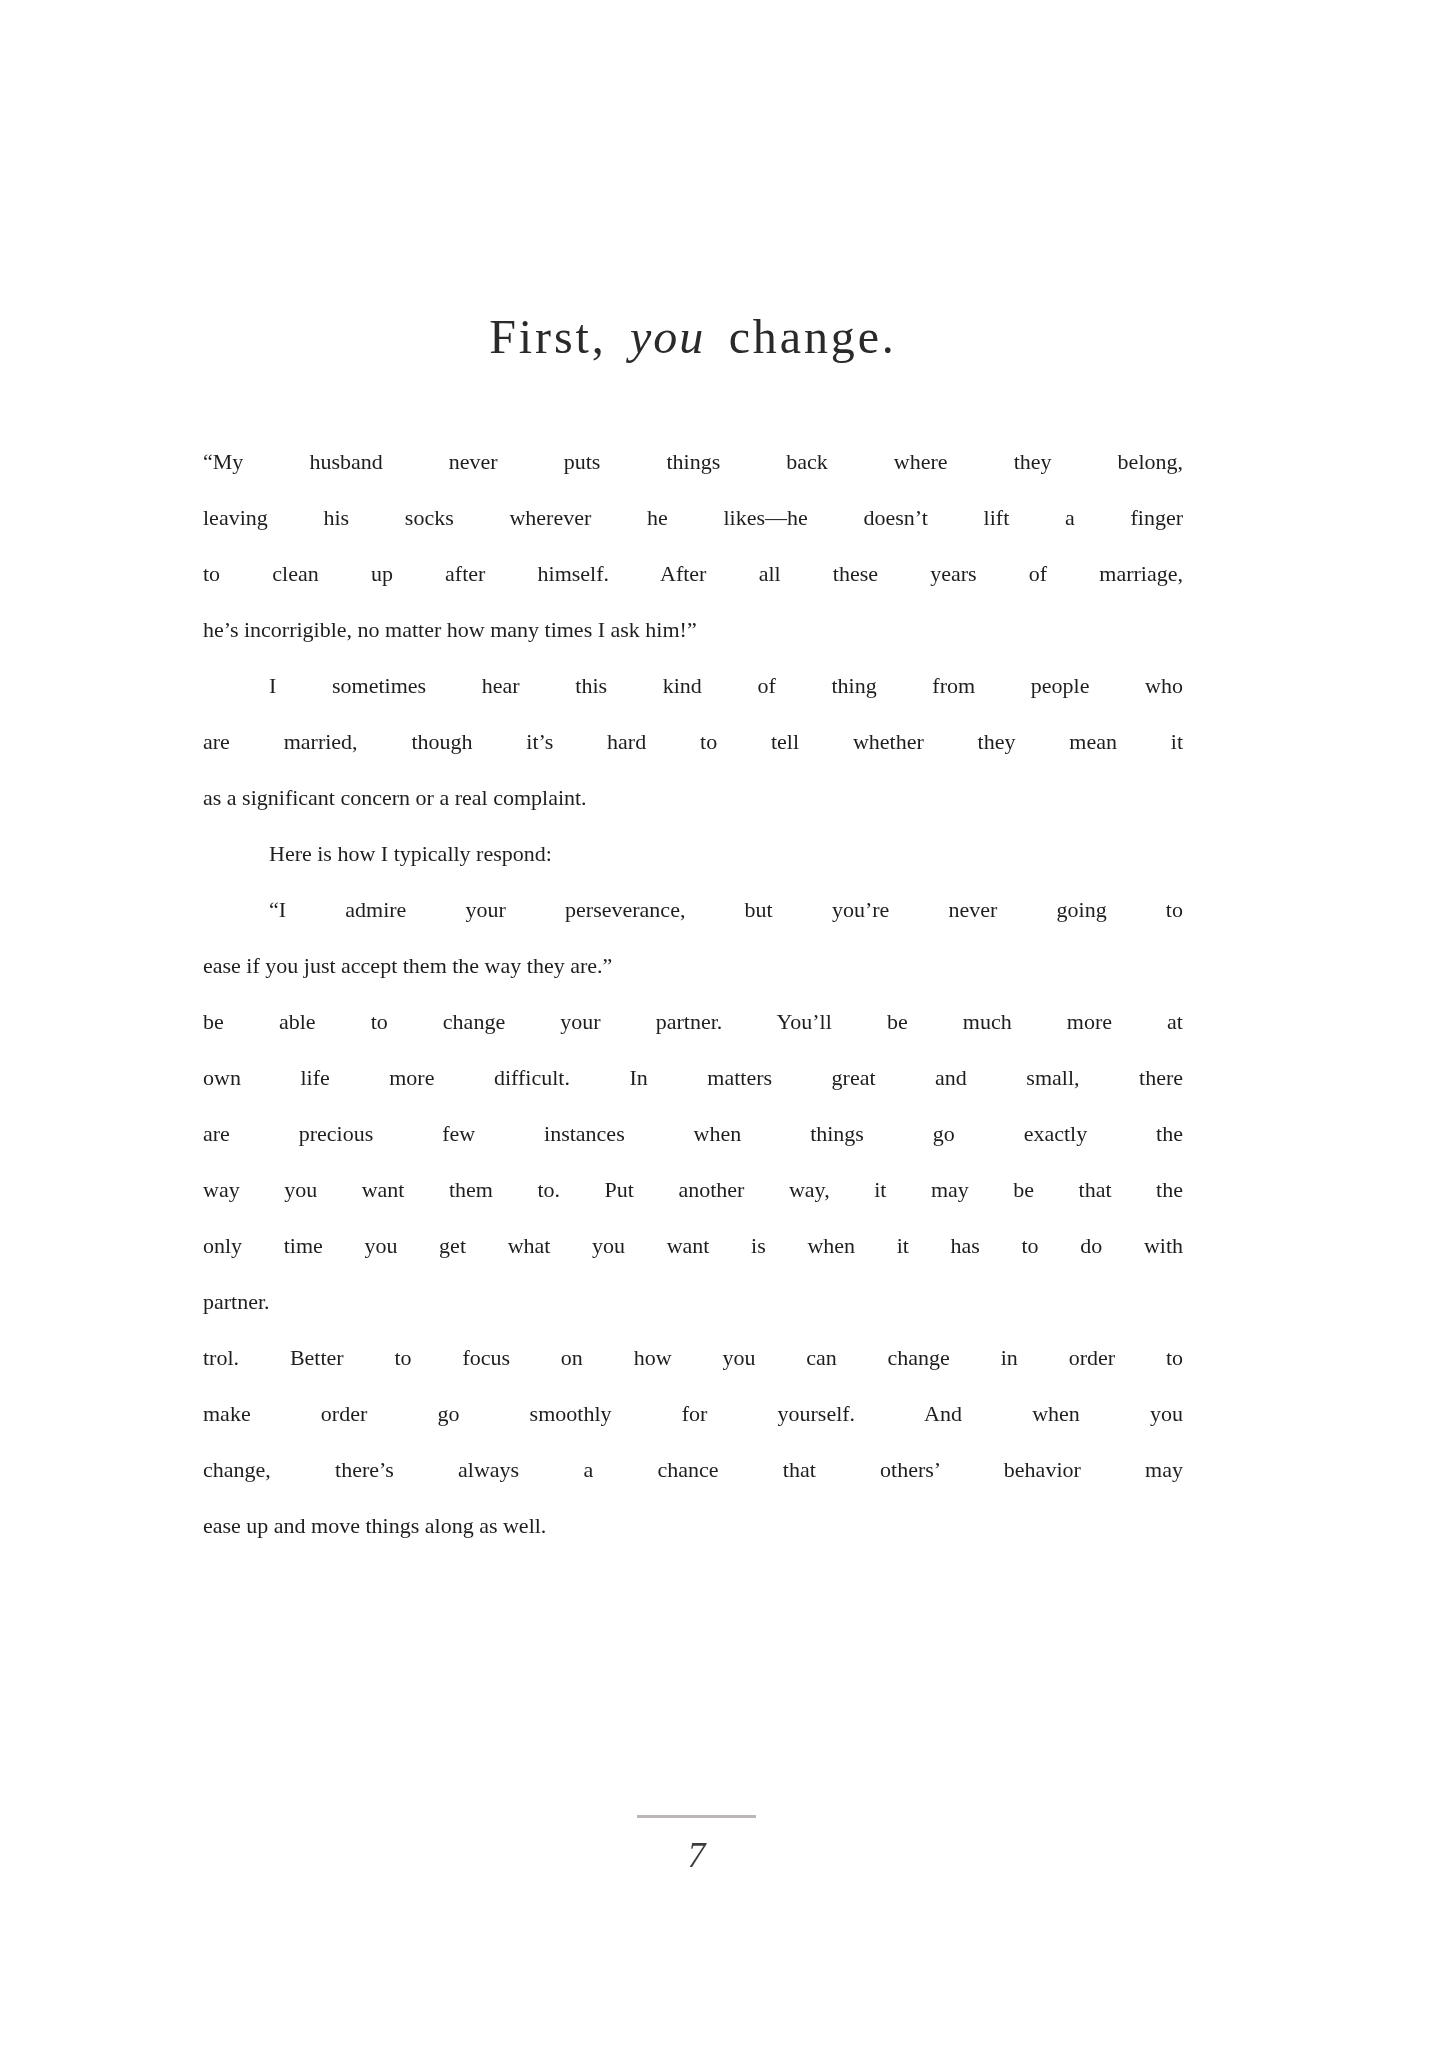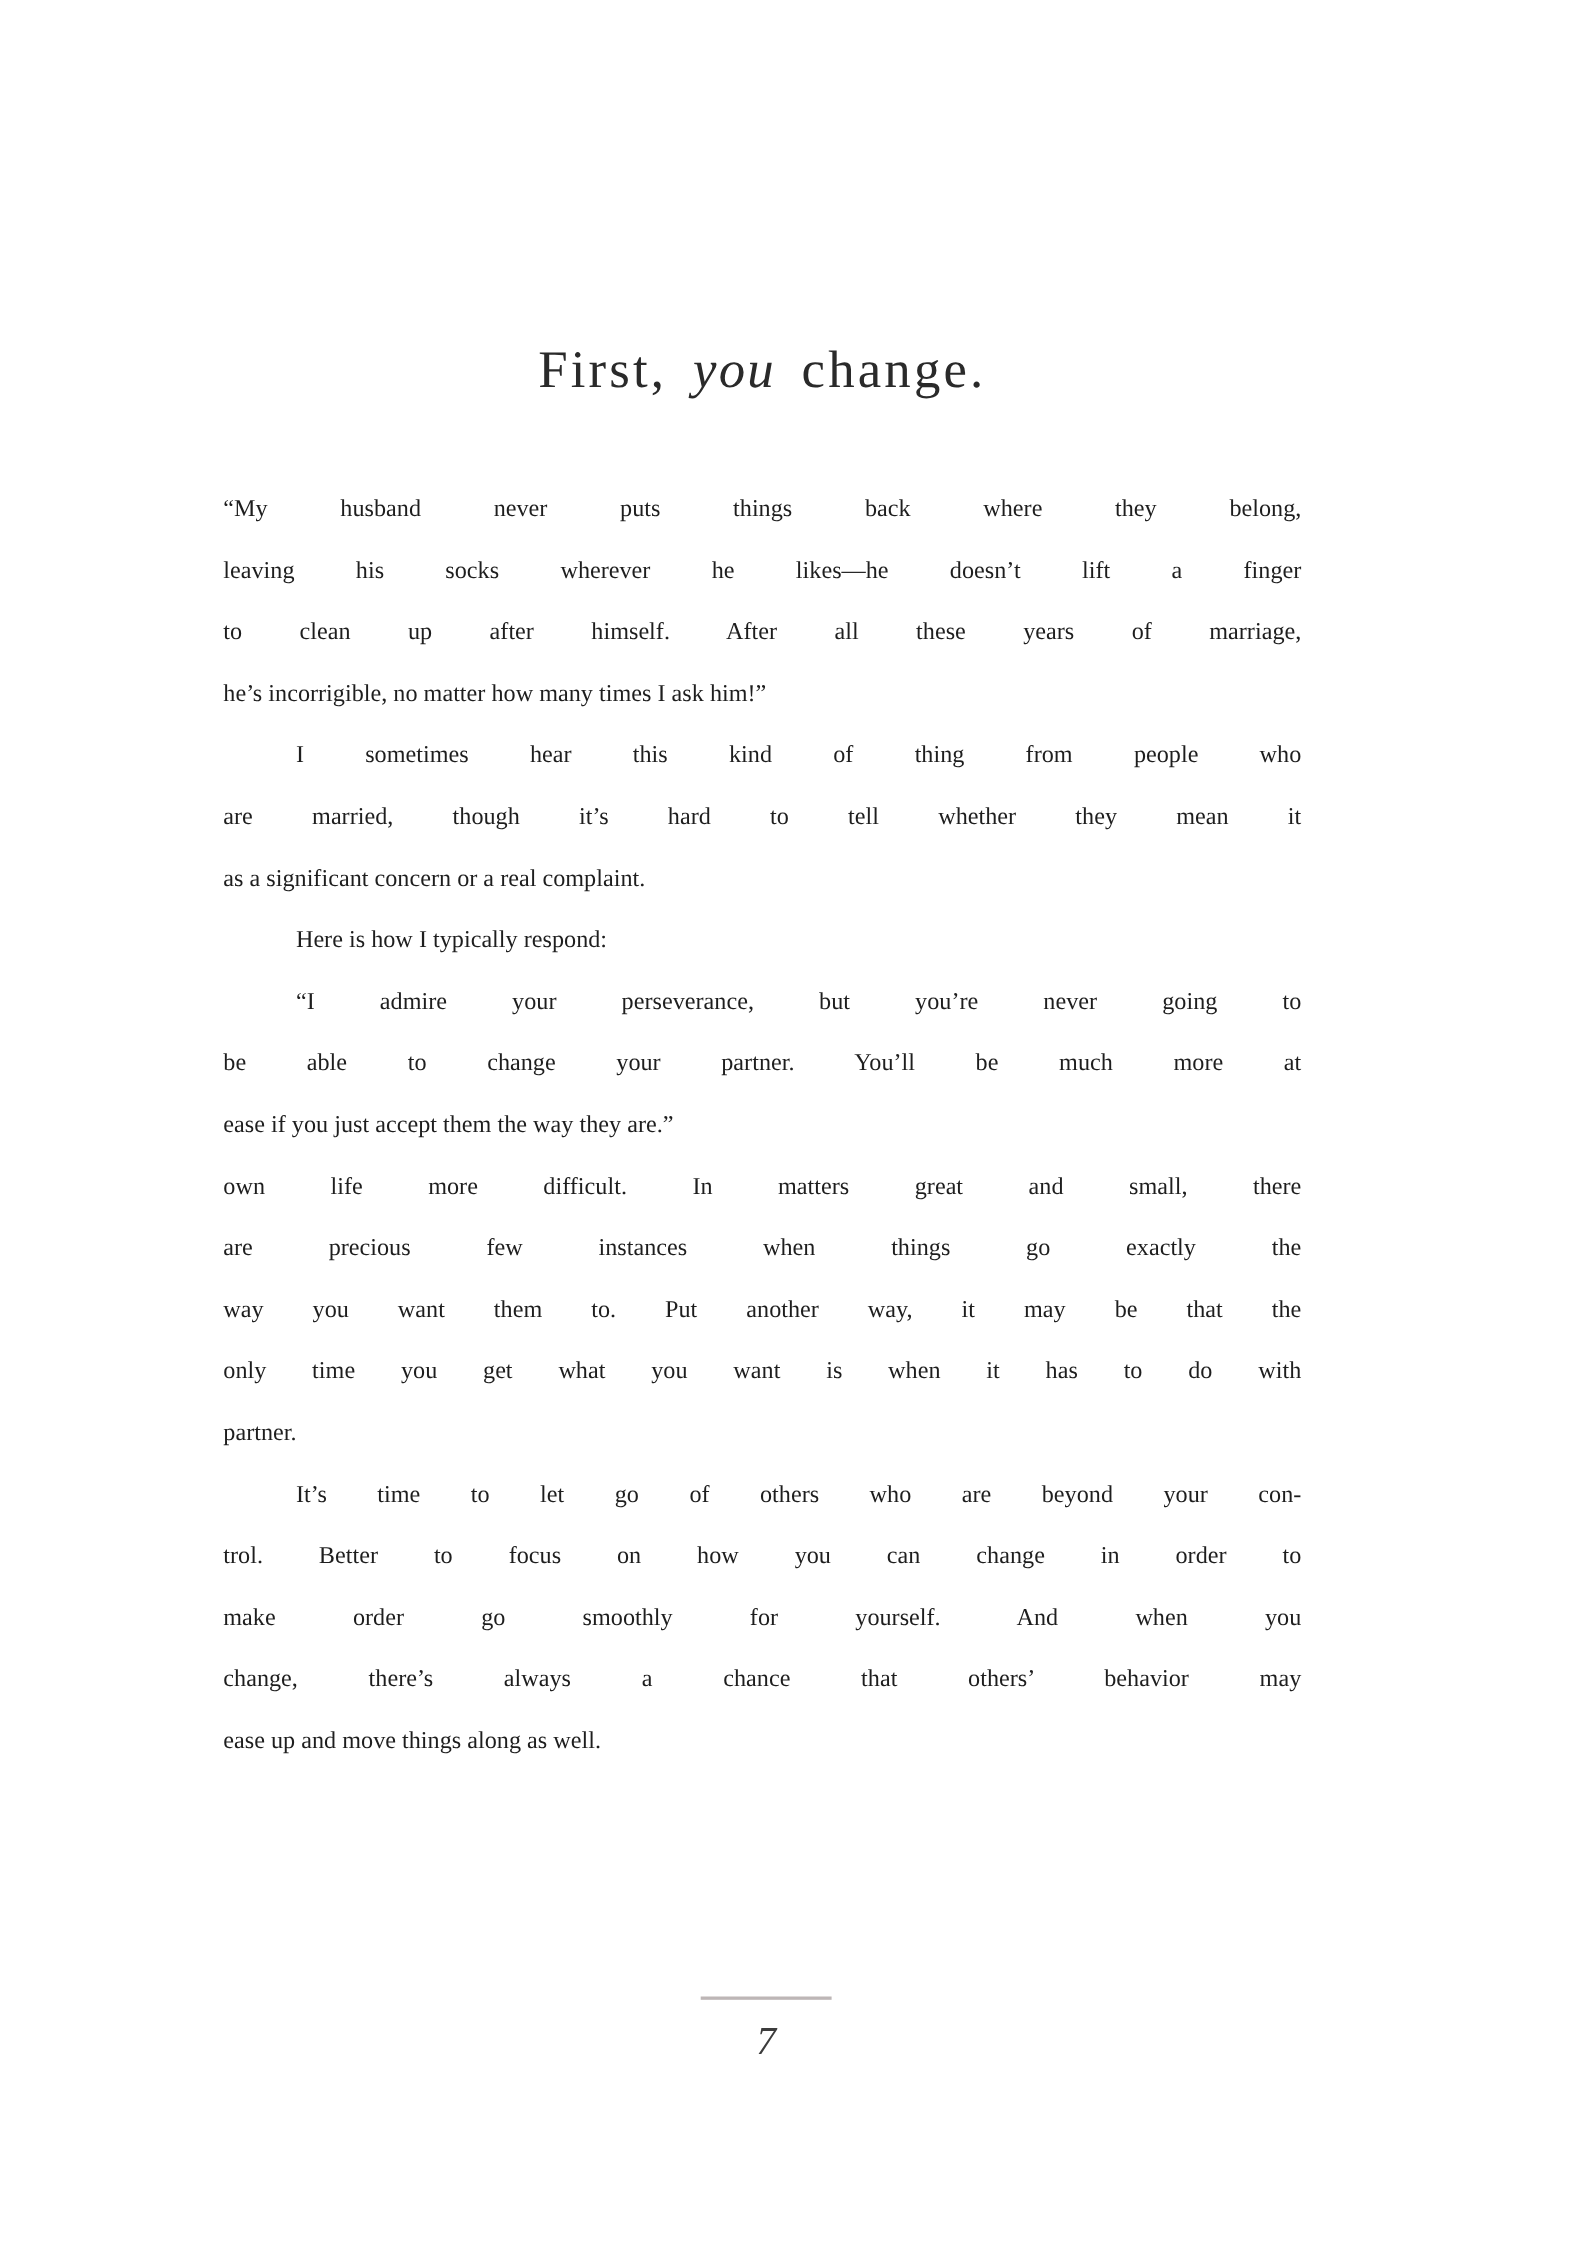--- a/index.html
+++ b/index.html
@@ -95,32 +95,31 @@
       <div class="para indent">
         <div class="line first">I sometimes hear this kind of thing from people who</div>
         <div class="line">are married, though it’s hard to tell whether they mean it</div>
         <div class="line last">as a significant concern or a real complaint.</div>
       </div>
       <div class="para indent">
         <div class="line first last">Here is how I typically respond:</div>
       </div>
       <div class="para indent">
         <div class="line first">“I admire your perseverance, but you’re never going to</div>
+        <div class="line last">ease if you just accept them the way they are.”</div>
         <div class="line">be able to change your partner. You’ll be much more at</div>
-        <div class="line last">ease if you just accept them the way they are.”</div>
       </div>
       <div class="para indent">
         <div class="line">own life more difficult. In matters great and small, there</div>
         <div class="line">are precious few instances when things go exactly the</div>
         <div class="line">way you want them to. Put another way, it may be that the</div>
         <div class="line">only time you get what you want is when it has to do with</div>
         <div class="line last">partner.</div>
       </div>
       <div class="para indent">
-        <div class="line first">It’s time to let go of others who are beyond your con-</div>
         <div class="line">trol. Better to focus on how you can change in order to</div>
         <div class="line">make order go smoothly for yourself. And when you</div>
         <div class="line">change, there’s always a chance that others’ behavior may</div>
         <div class="line last">ease up and move things along as well.</div>
       </div>
     </div>
 
   <hr class="divider">
 
   <div class="pagenum">7</div>

